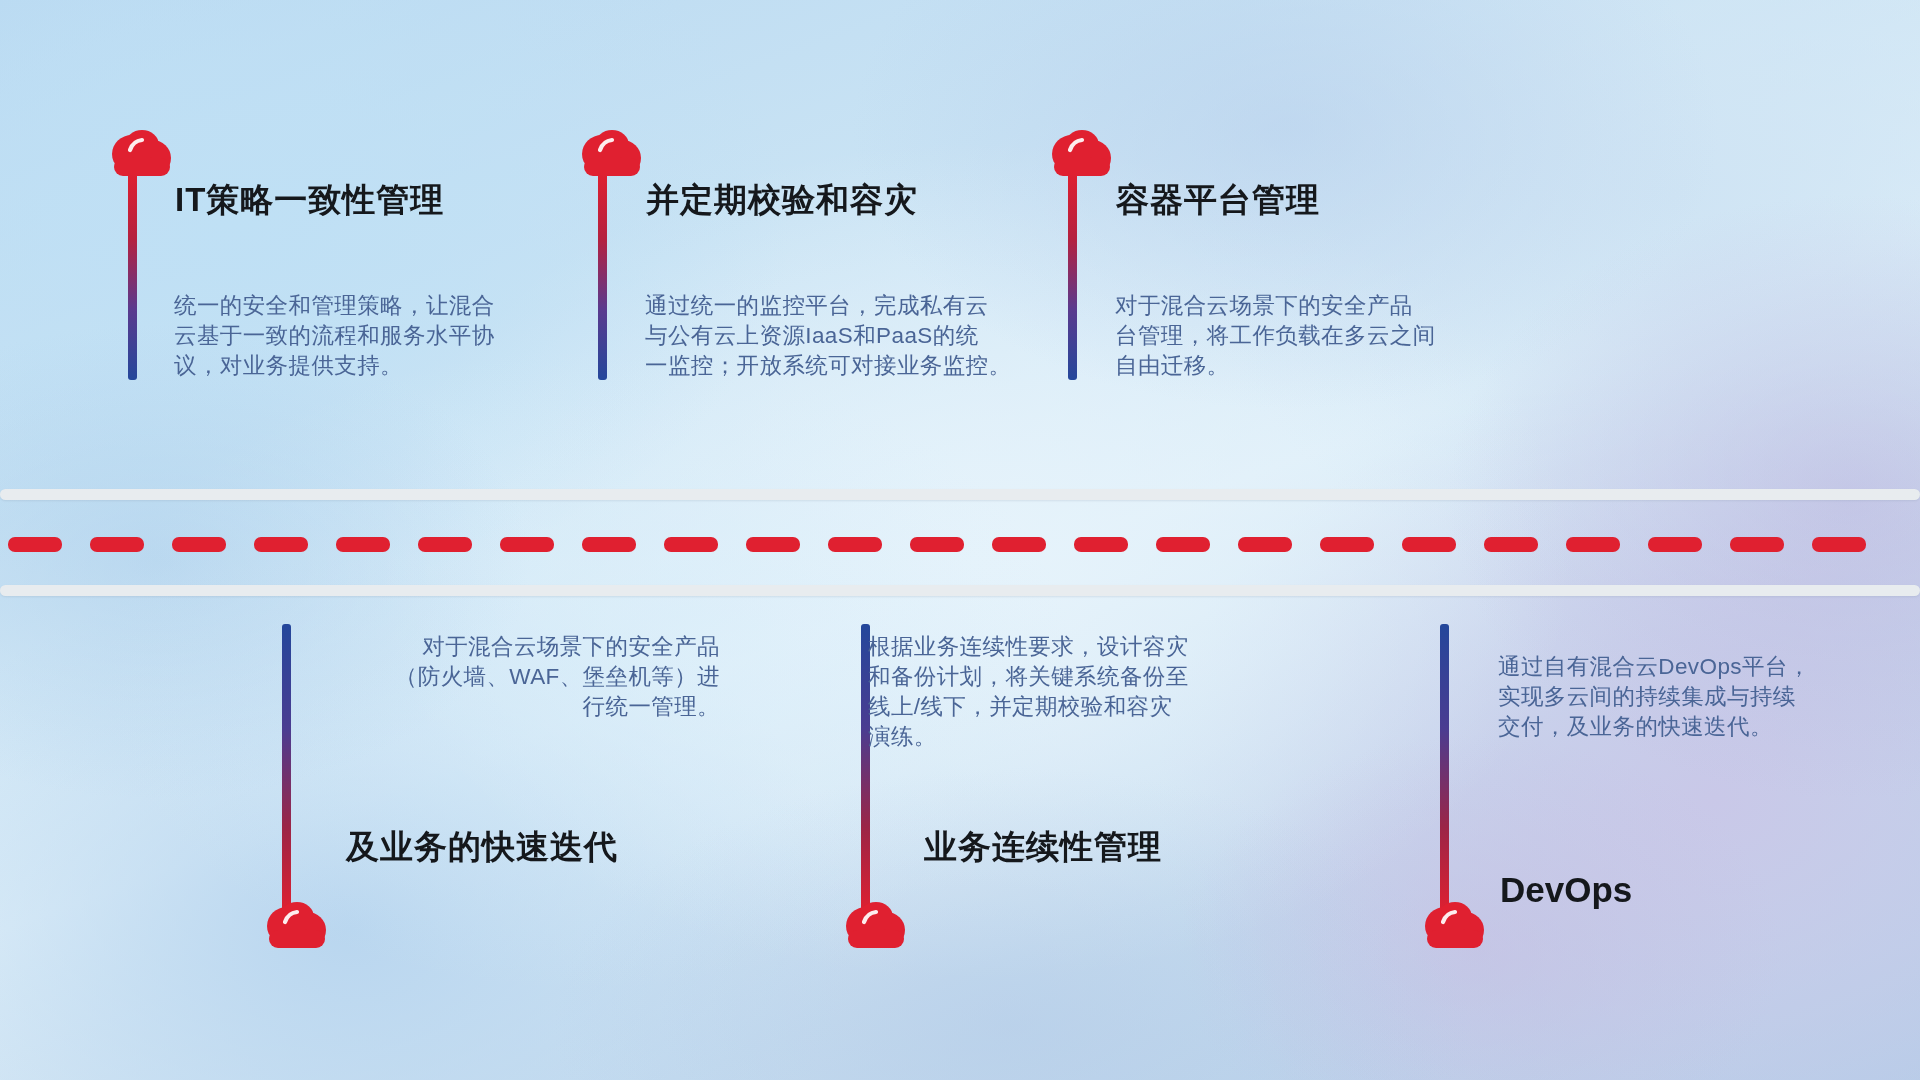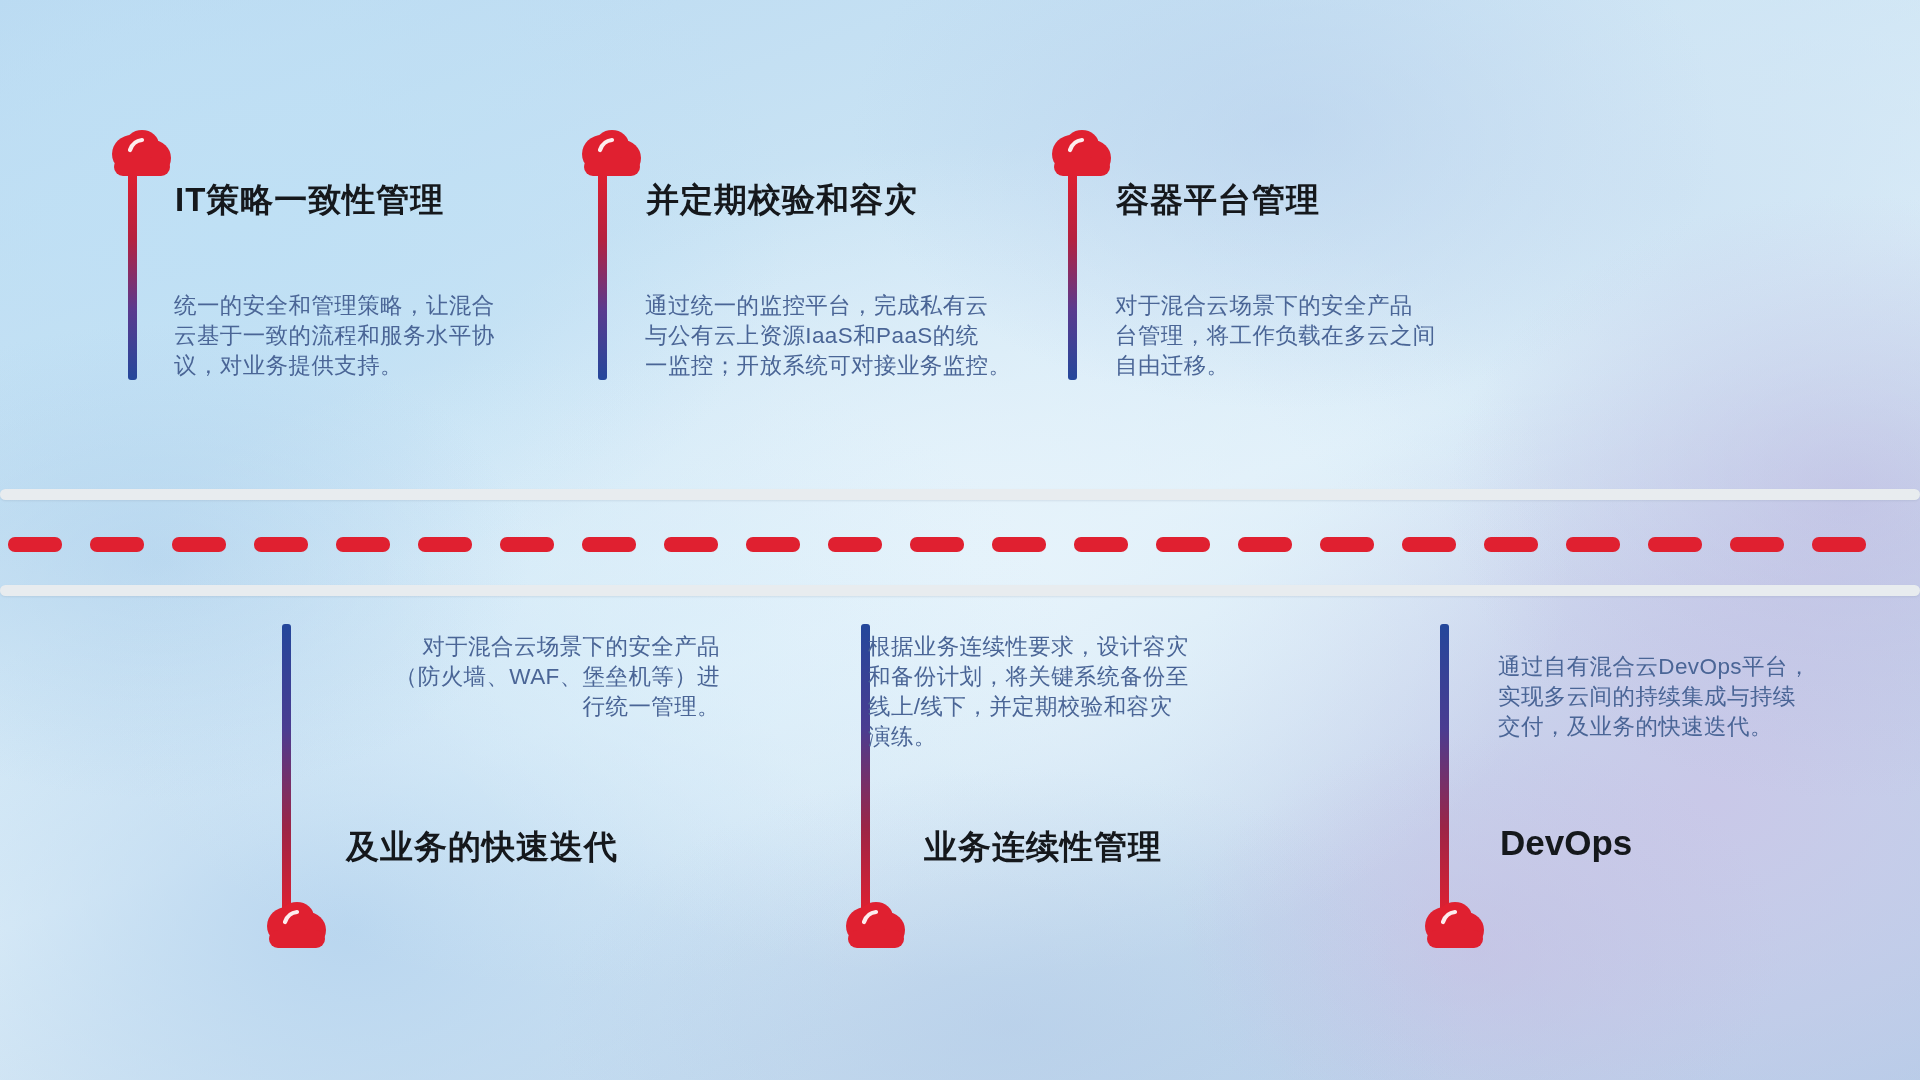--- a/index.html
+++ b/index.html
@@ -197,21 +197,21 @@
       </g>
         </svg>
     </div>
   </div>
 
   <div class="col">
     <div class="pole up" style="left:1412px;top:624px;height:290px;"></div>
     <div class="desc" style="left:1470px;top:632px;width:390px;margin-top:20px;">通过自有混合云DevOps平台，
 实现多云间的持续集成与持续
 交付，及业务的快速迭代。</div>
-    <div class="title latin" style="left:1472px;top:823px;font-size:35px;">DevOps</div>
+    <div class="title latin" style="left:1472px;top:870px;font-size:35px;">DevOps</div>
     <div class="cloud" style="left:1391px;top:900px;">
       <svg viewBox="0 0 70 54">
           <g>
         <ellipse cx="26" cy="26" rx="20" ry="19" fill="#e02030"></ellipse>
         <ellipse cx="46" cy="30" rx="19" ry="18" fill="#e02030"></ellipse>
         <ellipse cx="36" cy="17" rx="17" ry="15" fill="#e02030"></ellipse>
         <rect x="8" y="30" width="56" height="18" rx="9" fill="#e02030"></rect>
         <path d="M24 22 q3 -9 12 -10" stroke="#ffffff" stroke-width="4.2" fill="none" stroke-linecap="round" opacity=".92"></path>
       </g>
         </svg>

